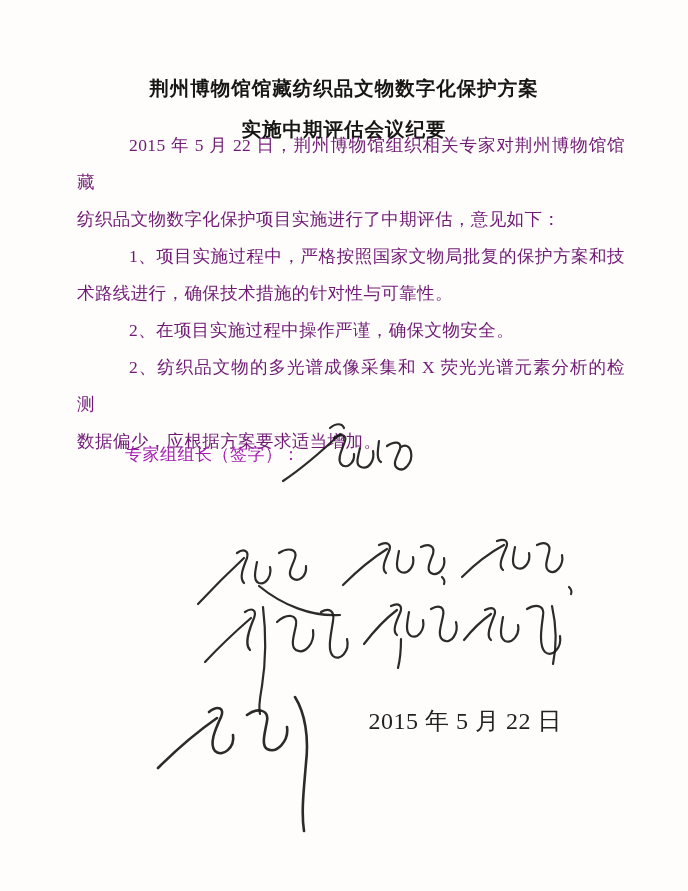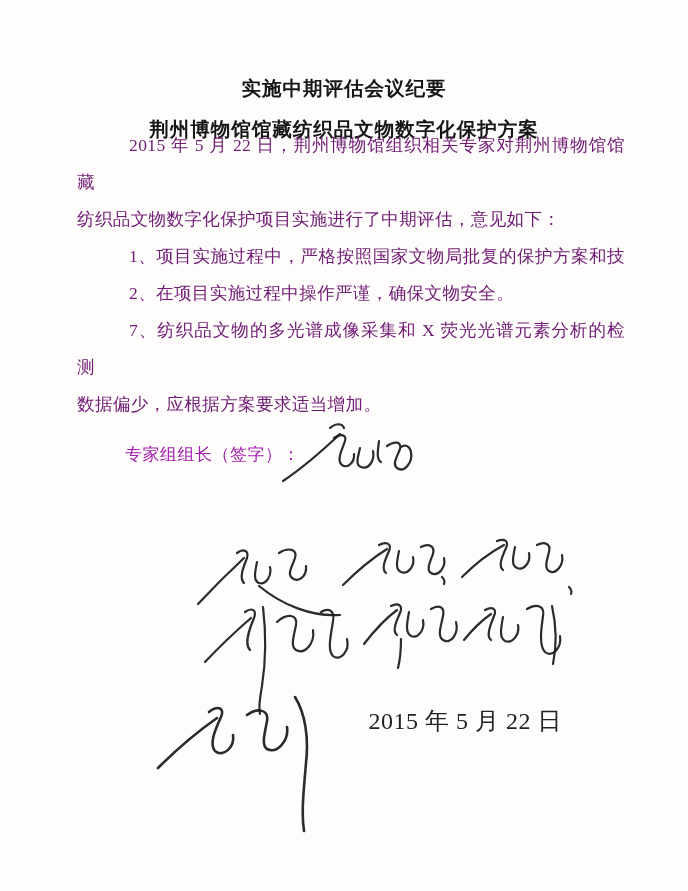--- a/index.html
+++ b/index.html
@@ -47,30 +47,31 @@
     stroke-linecap:round;stroke-linejoin:round;opacity:0.92;
   }
   .signatures-svg g[data-name="signature-member-7"] path{stroke-width:2.6;}
 </style>
 </head>
 <body>
 
 <div class="page" data-name="scanned-document-page">
 
   <h1 class="title" data-name="document-title">
+    <div data-name="document-title-line1">荆州博物馆馆藏纺织品文物数字化保护方案</div>
     <div data-name="document-title-line2">实施中期评估会议纪要</div>
-    <div data-name="document-title-line1">荆州博物馆馆藏纺织品文物数字化保护方案</div>
   </h1>
 
   <div class="body-text" data-name="document-body">
     <div class="line full indent" data-name="body-line-1">2015 年 5 月 22 日，荆州博物馆组织相关专家对荆州博物馆馆藏</div>
     <div class="line" data-name="body-line-2">纺织品文物数字化保护项目实施进行了中期评估，意见如下：</div>
     <div class="line full indent" data-name="body-line-3">1、项目实施过程中，严格按照国家文物局批复的保护方案和技</div>
+    <div class="line" data-name="body-line-4">术路线进行，确保技术措施的针对性与可靠性。</div>
     <div class="line indent" data-name="body-line-5">2、在项目实施过程中操作严谨，确保文物安全。</div>
-    <div class="line full indent" data-name="body-line-6">7、纺织品文物的多光谱成像采集和 X 荧光光谱元素分析的检测</div>
+    <div class="line full indent" data-name="body-line-6">2、纺织品文物的多光谱成像采集和 X 荧光光谱元素分析的检测</div>
     <div class="line" data-name="body-line-7">数据偏少，应根据方案要求适当增加。</div>
   </div>
 
   <div class="sig-label leader" data-name="expert-leader-signature-label">专家组组长（签字）：</div>
 
   <svg class="signatures-svg" viewBox="0 0 688 891" data-name="handwritten-signatures-layer" aria-hidden="false">
 
     <g data-name="signature-expert-leader" aria-label="李化元（手写签名）">
       <path d="M283,481 C301,469 322,451 340,434"></path>
       <path d="M330,428 C336,423 342,423 344,428 M334,438 C341,433 347,435 345,441 C342,450 337,459 341,464 C346,470 355,463 354,454"></path>

